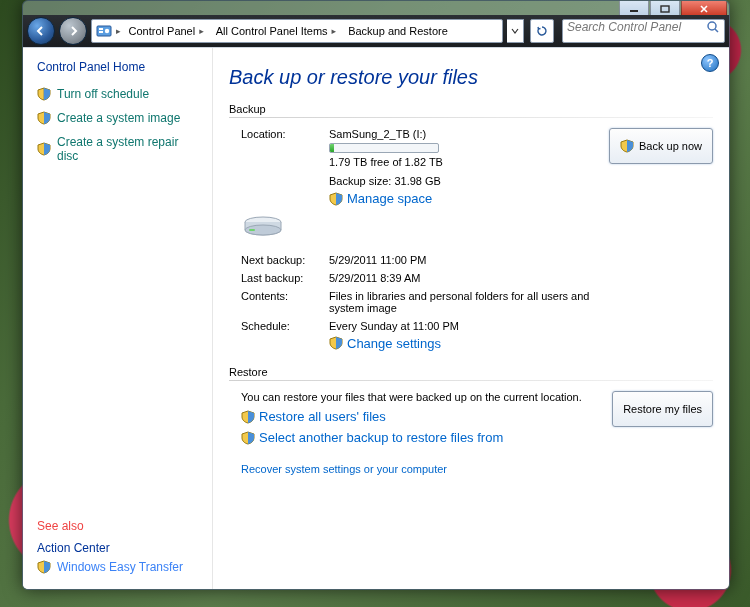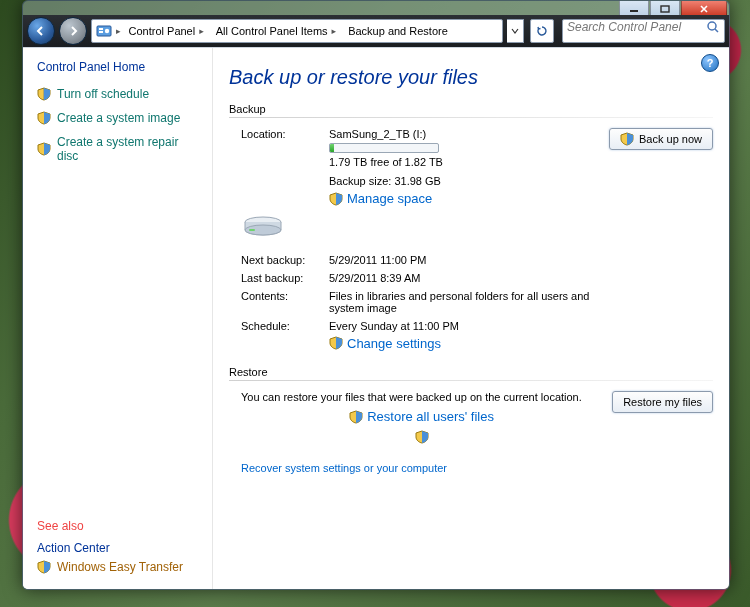--- a/index.html
+++ b/index.html
@@ -53,27 +53,27 @@
   .section-label{font-size:11px;color:#000;margin:0 0 2px 0;}
   .divider{height:1px;background:linear-gradient(to right,#d0d0d0,#f5f5f5);margin:2px 0 10px 0;}
   .toprow{display:flex;align-items:flex-start;}
   .backup-grid{flex:1;display:grid;grid-template-columns:88px 1fr;row-gap:6px;column-gap:0;font-size:11px;align-items:start;}
   .lbl{color:#000;}
   .drive-cell{grid-column:1;grid-row:2;display:flex;align-items:center;justify-content:flex-start;}
   .drive{width:44px;height:26px;}
   .val{color:#000;}
   .progress{width:108px;height:8px;border:1px solid #9aa7b5;border-radius:2px;background:#f3f6f9;overflow:hidden;margin:3px 0;}
   .progress .bar{height:100%;width:4px;background:linear-gradient(#6fd36f,#2aa52a);}
-  .btn{height:22px;padding:0 10px;background:linear-gradient(#fdfdfd,#e8eef5);border:1px solid #8b9aad;border-radius:3px;
+  .btn{height:36px;padding:0 10px;background:linear-gradient(#fdfdfd,#e8eef5);border:1px solid #8b9aad;border-radius:3px;
     font-size:11px;display:inline-flex;align-items:center;gap:5px;cursor:pointer;box-shadow:0 0 2px rgba(90,140,200,.5);}
   .btn.backup{margin-left:12px;flex:0 0 auto;}
   .link{color:#0066cc;font-size:13px;cursor:pointer;display:inline-flex;align-items:center;gap:4px;}
   .restore-row{display:flex;align-items:flex-start;gap:10px;}
   .restore-text{flex:1;font-size:11px;}
-  .restore-links{margin-top:6px;display:flex;flex-direction:column;gap:6px;align-items:center;}
+  .restore-links{margin-top:6px;display:flex;flex-direction:column;gap:6px;}
   .syslink{color:#0066cc;font-size:11px;margin-top:18px;cursor:pointer;display:inline-block;}
 </style>
 </head>
 <body>
 
 <div class="wallpaper"></div>
 
 <div class="window">
 
   <div class="titlebar">
@@ -177,21 +177,21 @@
             <path d="M7 1 L13 3 V7 C13 10 10 12.5 7 13 Z" fill="#4a90d9"></path>
           </svg>
         <span>Create a system repair disc</span>
       </a>
 
       <div class="seealso-block">
         <div class="seealso">See also</div>
         <a class="sidelink" style="color:#003399">
           <span>Action Center</span>
         </a>
-        <a class="sidelink" style="color:#a16207">
+        <a class="sidelink" style="color:#3b82f6">
           <svg class="shield" viewBox="0 0 14 14">
               <path d="M7 1 L13 3 V7 C13 10 10 12.5 7 13 C4 12.5 1 10 1 7 V3 Z" fill="#f3c94b" stroke="#9a7a10"></path>
               <path d="M7 1 L13 3 V7 C13 10 10 12.5 7 13 Z" fill="#4a90d9"></path>
             </svg>
           <span>Windows Easy Transfer</span>
         </a>
       </div>
     </div>
 
     <div class="content">
@@ -278,20 +278,21 @@
                   <path d="M7 1 L13 3 V7 C13 10 10 12.5 7 13 C4 12.5 1 10 1 7 V3 Z" fill="#f3c94b" stroke="#9a7a10"></path>
                   <path d="M7 1 L13 3 V7 C13 10 10 12.5 7 13 Z" fill="#4a90d9"></path>
                 </svg>
               <span>Restore all users' files</span>
             </span>
             <span class="link">
               <svg class="shield" viewBox="0 0 14 14" width="14" height="14">
                   <path d="M7 1 L13 3 V7 C13 10 10 12.5 7 13 C4 12.5 1 10 1 7 V3 Z" fill="#f3c94b" stroke="#9a7a10"></path>
                   <path d="M7 1 L13 3 V7 C13 10 10 12.5 7 13 Z" fill="#4a90d9"></path>
                 </svg>
+              <span>Select another backup to restore files from</span>
             </span>
           </div>
         </div>
         <button class="btn">
           <span>Restore my files</span>
         </button>
       </div>
 
       <span class="syslink" style="margin-left:12px;">Recover system settings or your computer</span>
 

